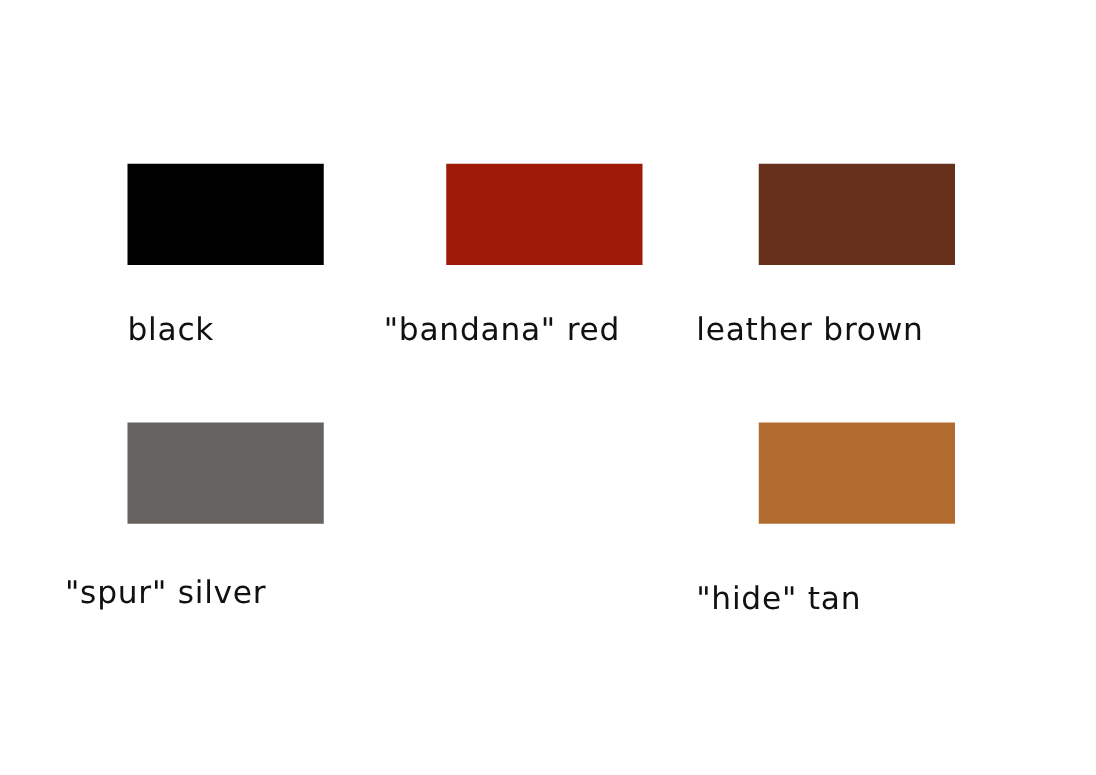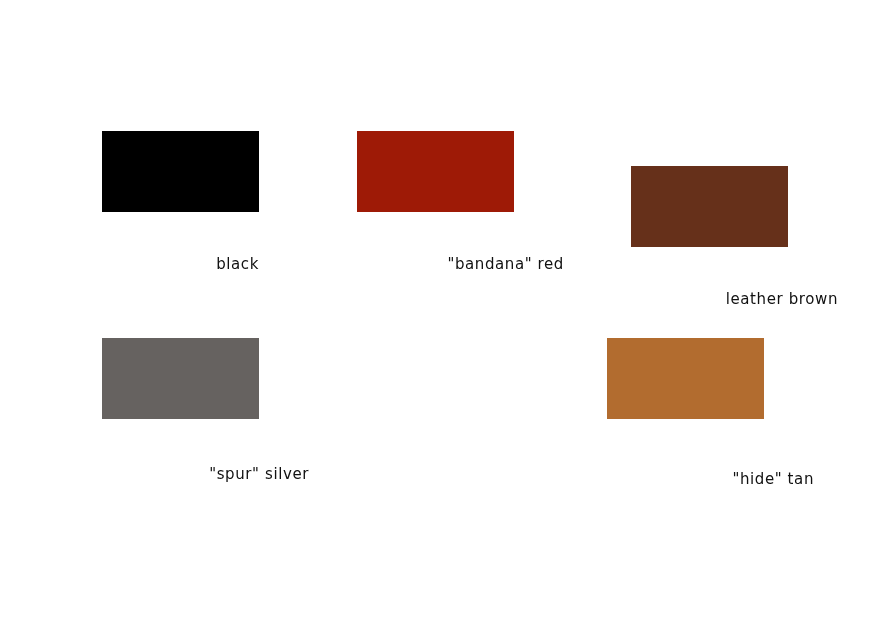--- a/index.html
+++ b/index.html
@@ -25,32 +25,32 @@
     width: 157px;
   }
   .swatch-chip {
     width: 157px;
     height: 81px;
     display: block;
   }
   .swatch-label {
     display: block;
     width: 100%;
-    text-align: right;
+    text-align: left;
     color: #111111;
     font-family: "DejaVu Sans", sans-serif;
-    font-size: 15px;
+    font-size: 25px;
     line-height: 26px;
     letter-spacing: 0.6px;
     white-space: nowrap;
   }
   
   .cell-r0c0 { left: 102px; top: 131px; }
   .cell-r0c1 { left: 357px; top: 131px; }
-  .cell-r0c2 { left: 631px; top: 131px; margin-top: 35px; }
+  .cell-r0c2 { left: 607px; top: 131px; }
   
   .cell-r1c0 { left: 102px; top: 338px; }
   .cell-r1c1 { left: 357px; top: 338px; }
   .cell-r1c2 { left: 607px; top: 338px; }
 
   .cell-r0c0 .swatch-label,
   .cell-r0c1 .swatch-label,
   .cell-r0c2 .swatch-label { margin-top: 39px; }
 
   .cell-r1c0 .swatch-label,

